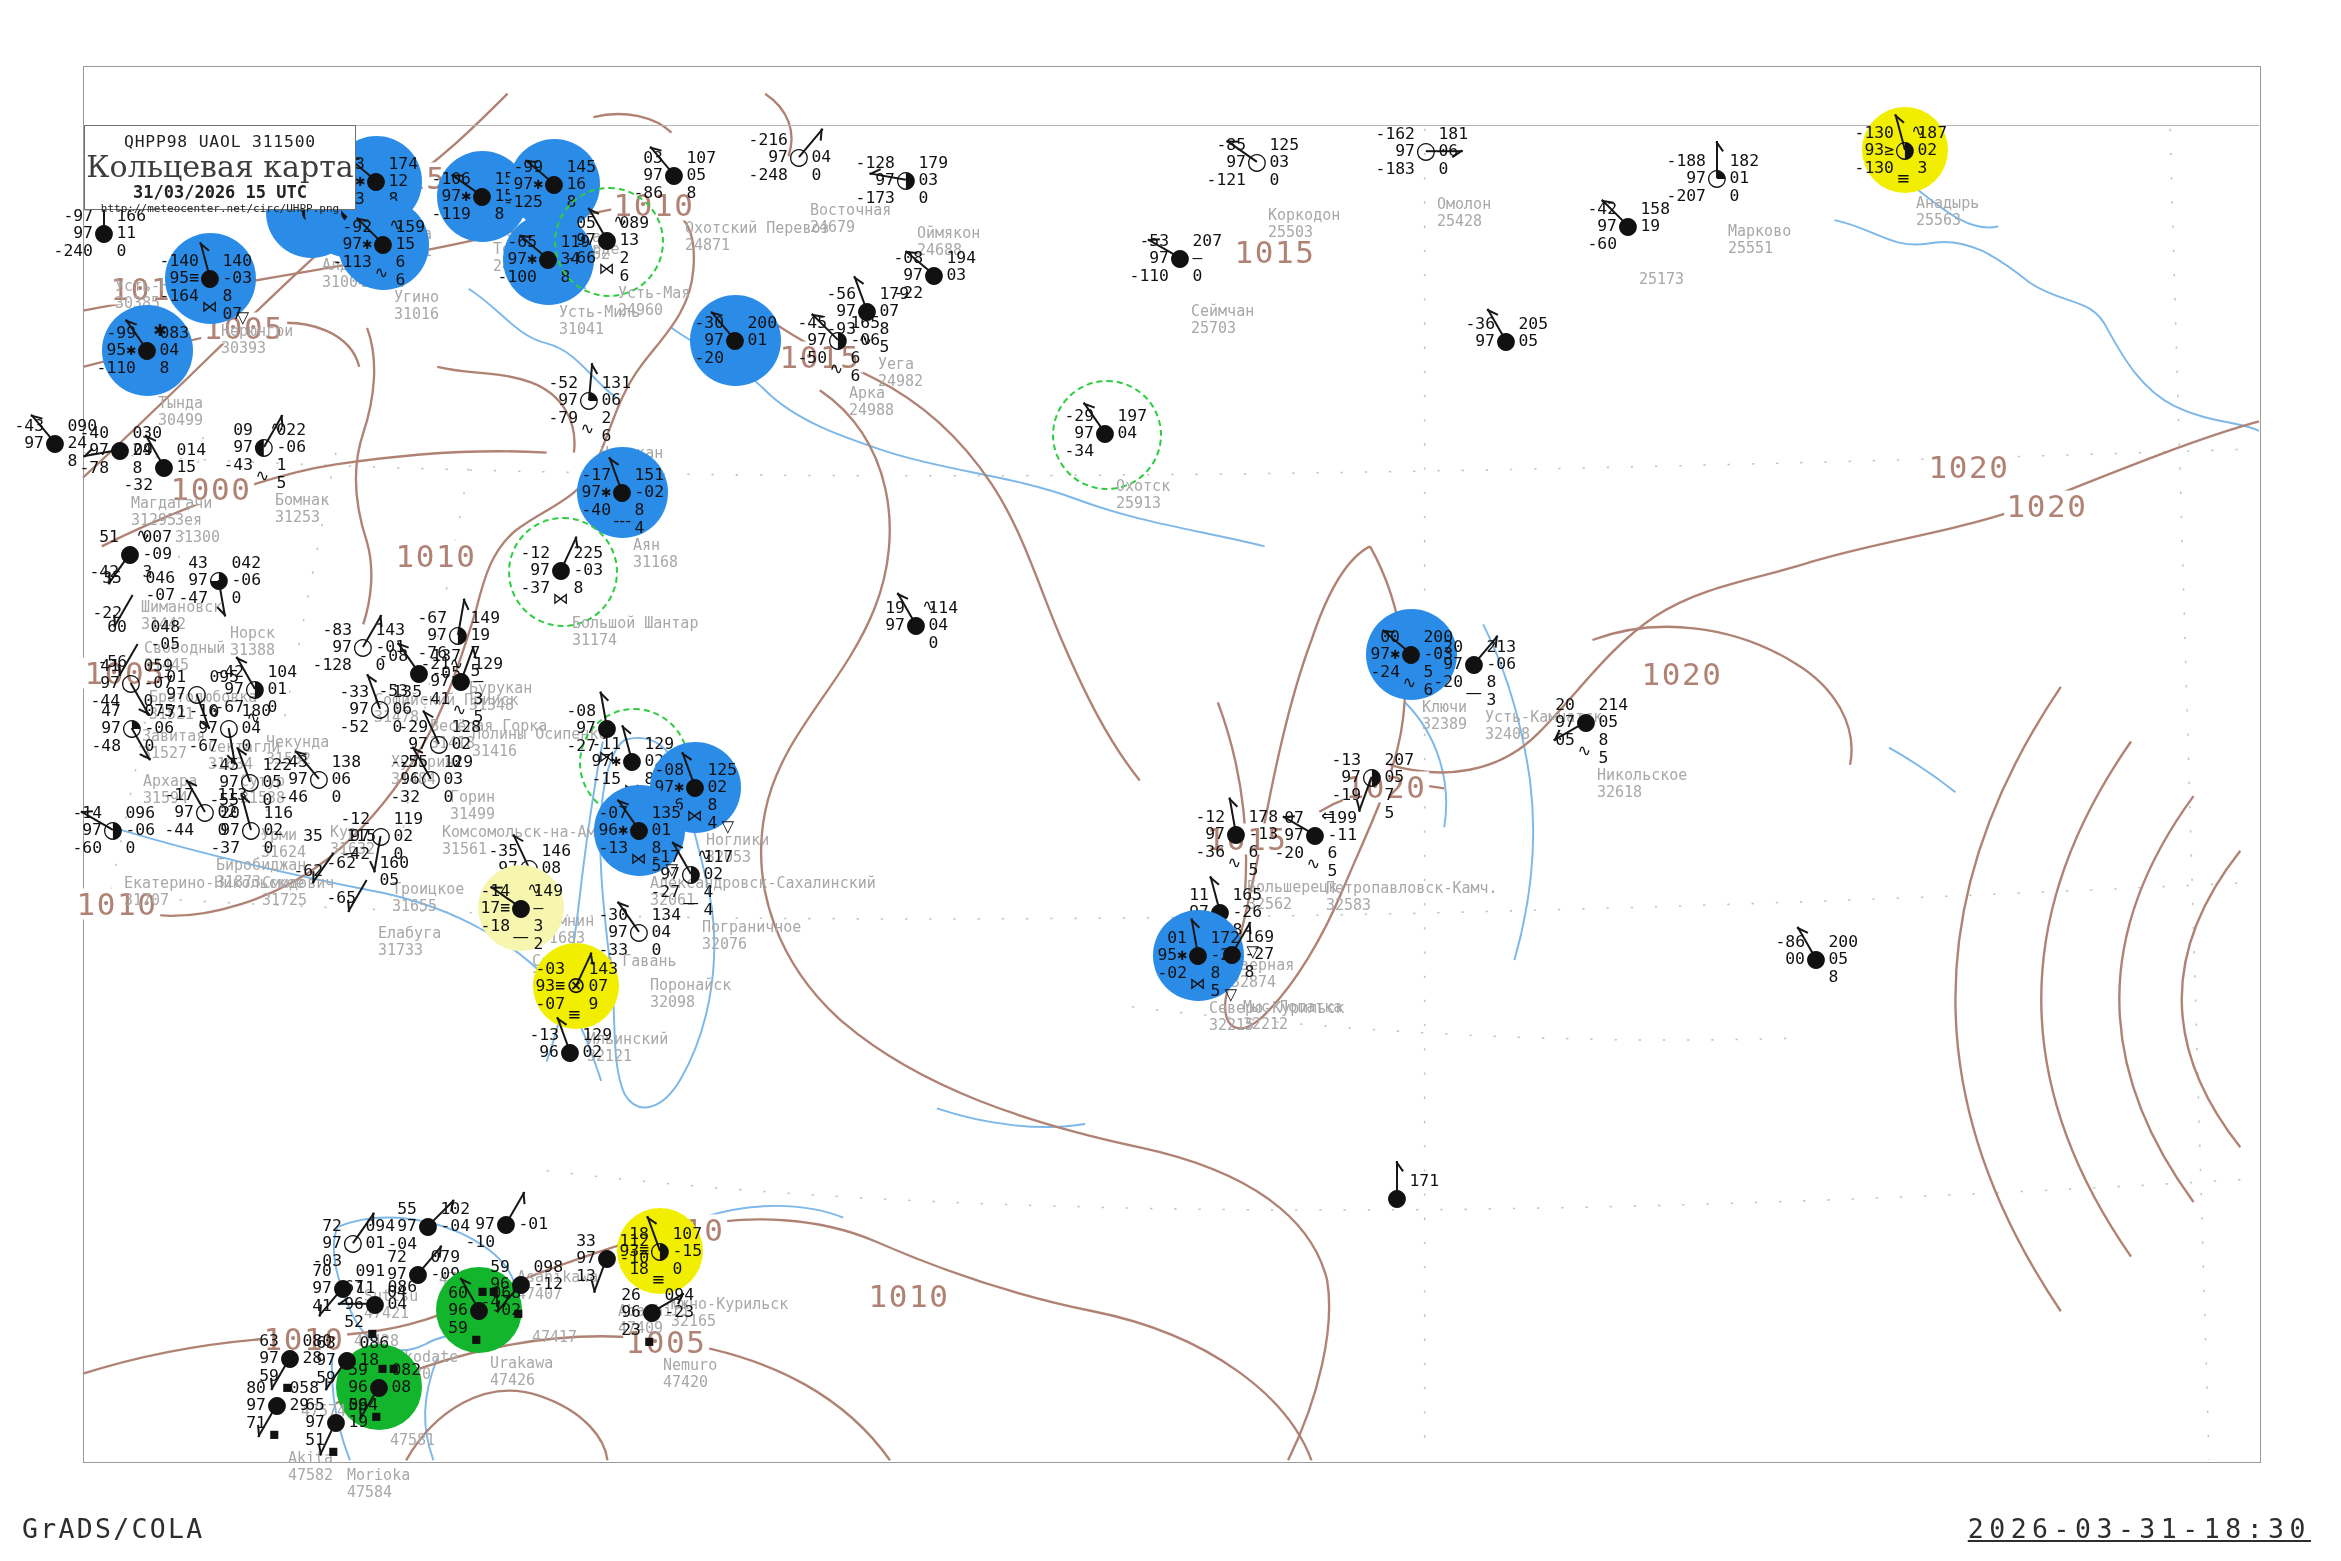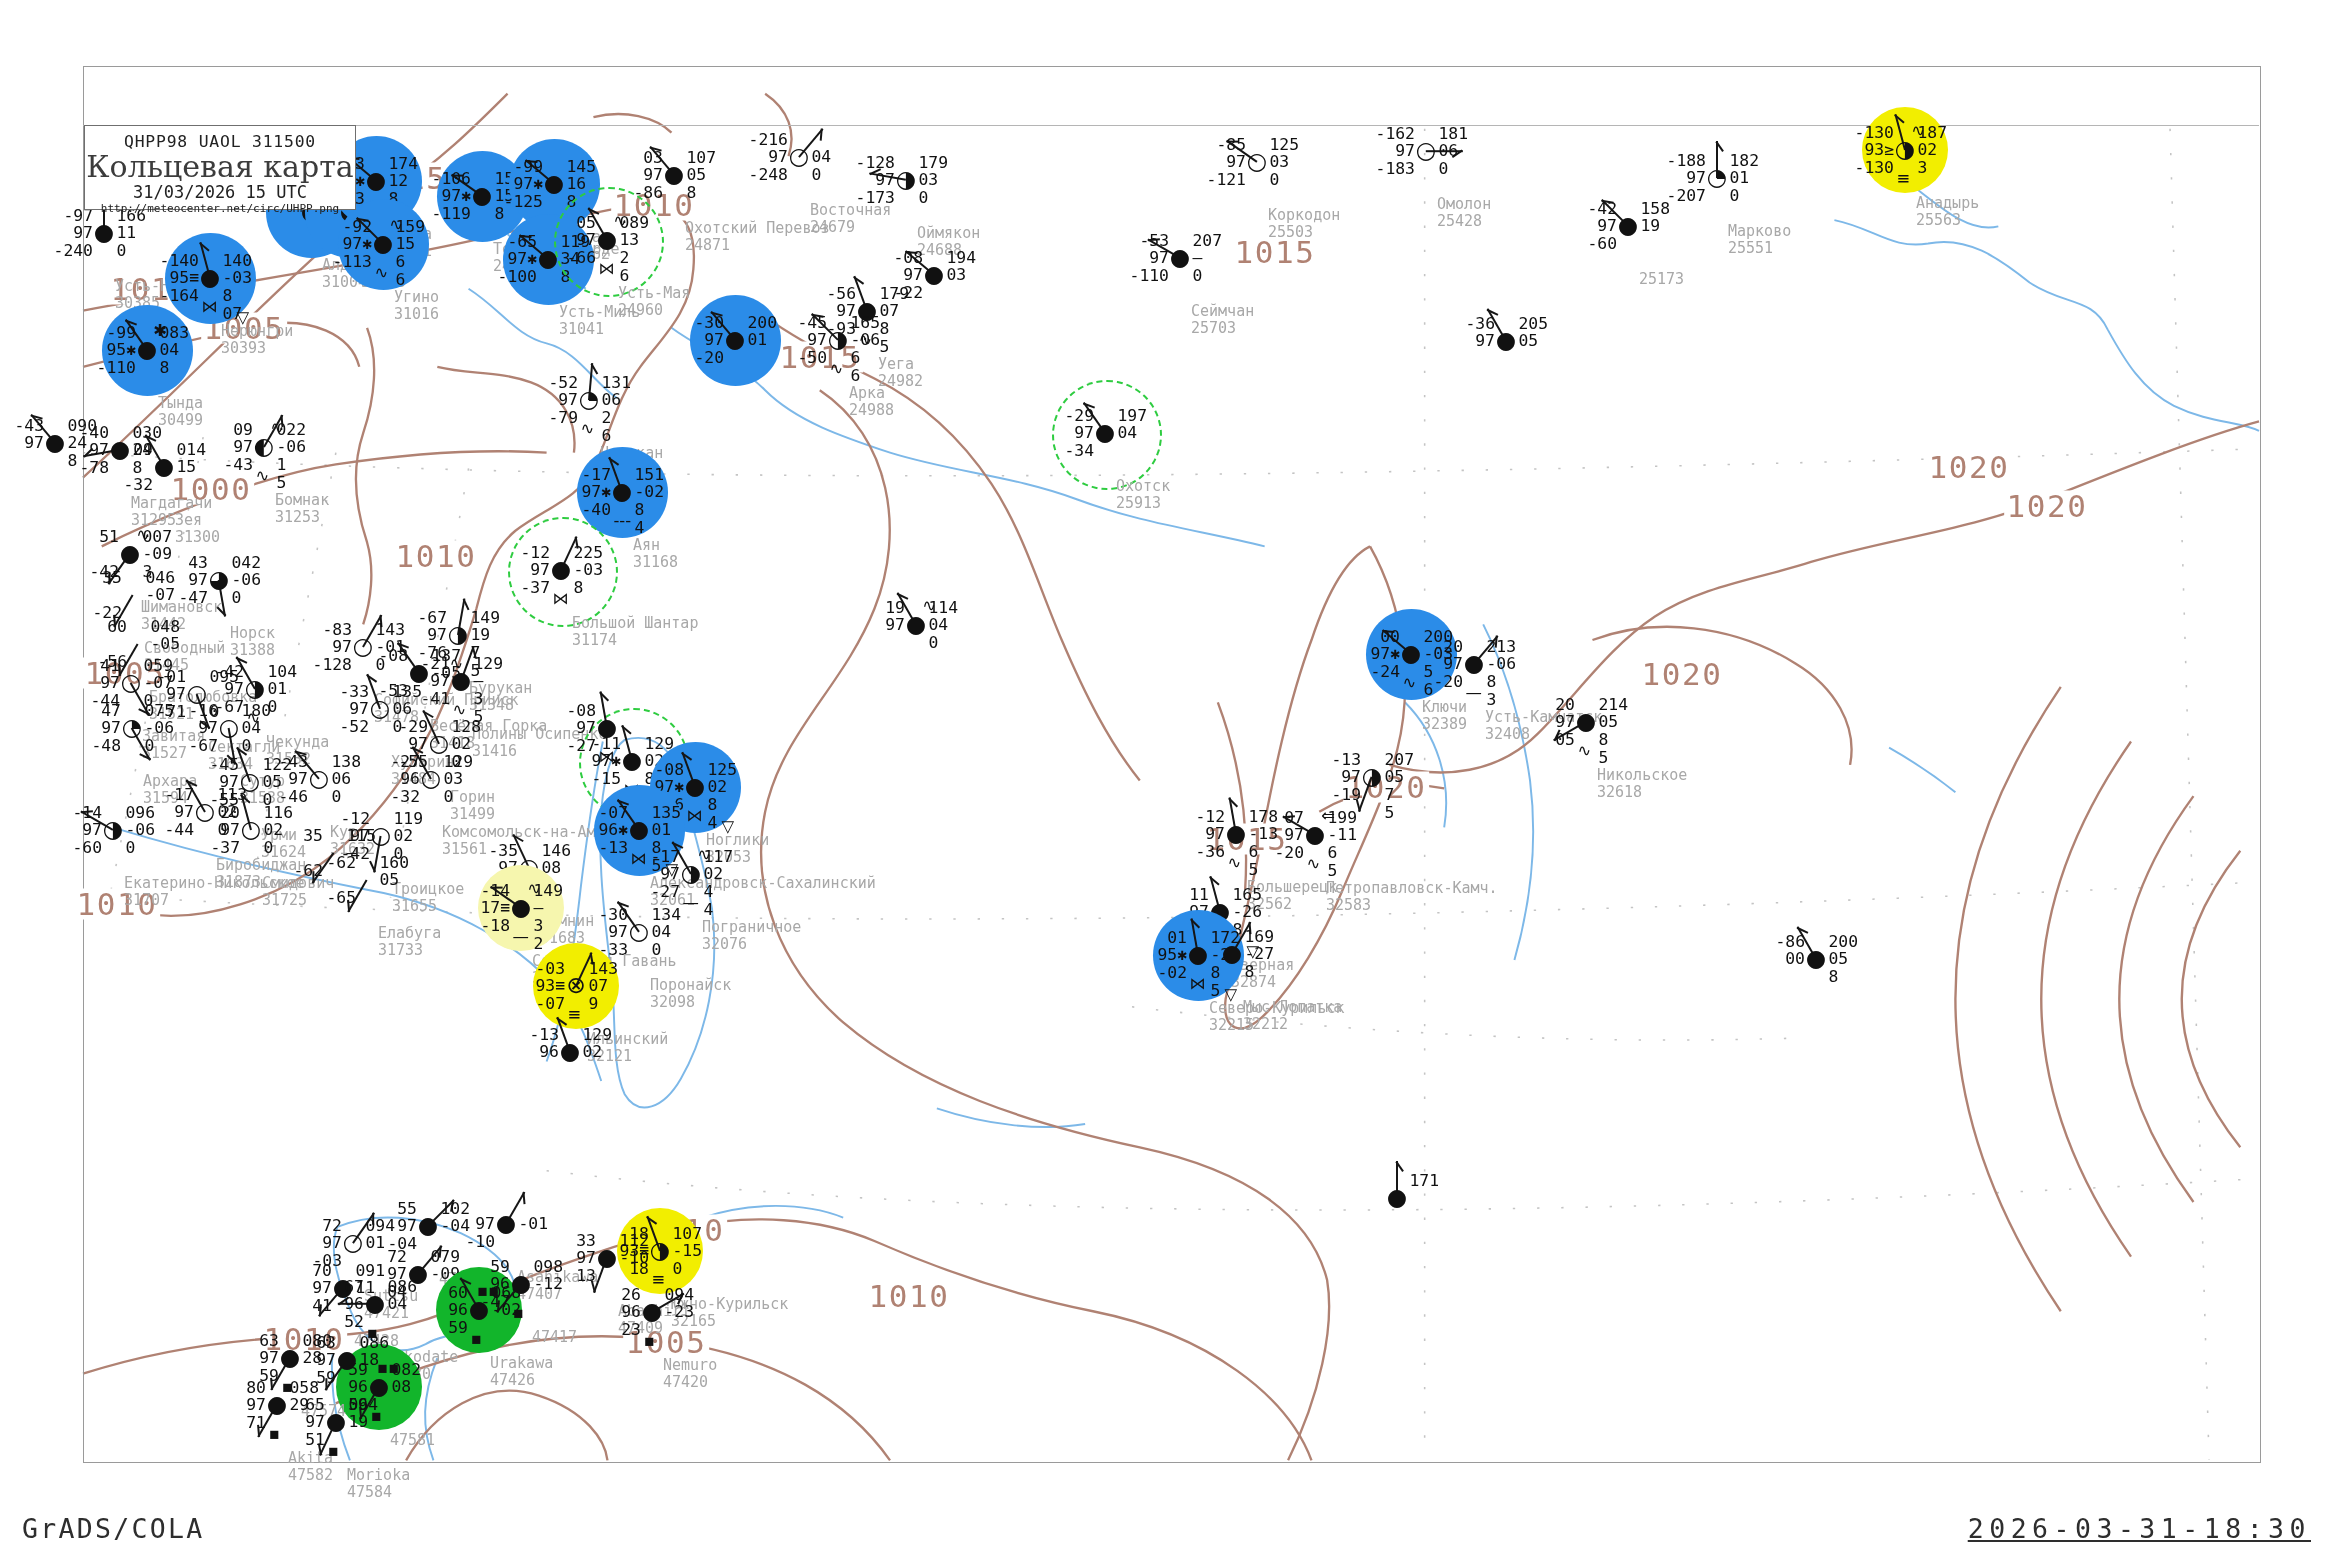--- a/index.html
+++ b/index.html
@@ -34,21 +34,21 @@
   .wb{position:absolute;left:-0.8px;top:-37px;width:1.6px;height:37px;background:#161616;
       transform-origin:50% 100%;}
   .wb:before{content:"";position:absolute;top:0;left:0.8px;width:11.7px;height:1.6px;
       background:#161616;transform-origin:0 0;transform:rotate(55deg);}
   .lbl{left:11px;top:45px;color:#a8a8a8;font-size:15px;line-height:16.4px;}
   
   .legend{position:absolute;left:84px;top:125px;width:270px;height:83px;background:#fff;
           border:1.6px solid #6f6f6f;z-index:40;text-align:center;color:#222;}
   .legend .l1{margin-top:5.5px;font-size:16.4px;letter-spacing:0.8px;}
   .legend .l2{font-size:30px;line-height:31px;font-family:"DejaVu Serif","Liberation Serif",serif;color:#3c3c3c;}
-  .legend .l3{font-size:17px;font-weight:normal;}
+  .legend .l3{font-size:17px;font-weight:bold;}
   .legend .l4{font-size:11px;}
   .foot{position:absolute;z-index:40;color:#2e2e2e;font-size:26.5px;letter-spacing:2.3px;}
   .foot.left{left:22px;top:1513px;}
   .foot.right{right:31px;top:1513px;letter-spacing:5.5px;text-decoration:underline;}
 </style>
 </head>
 <body>
 
 <div class="page">
 

